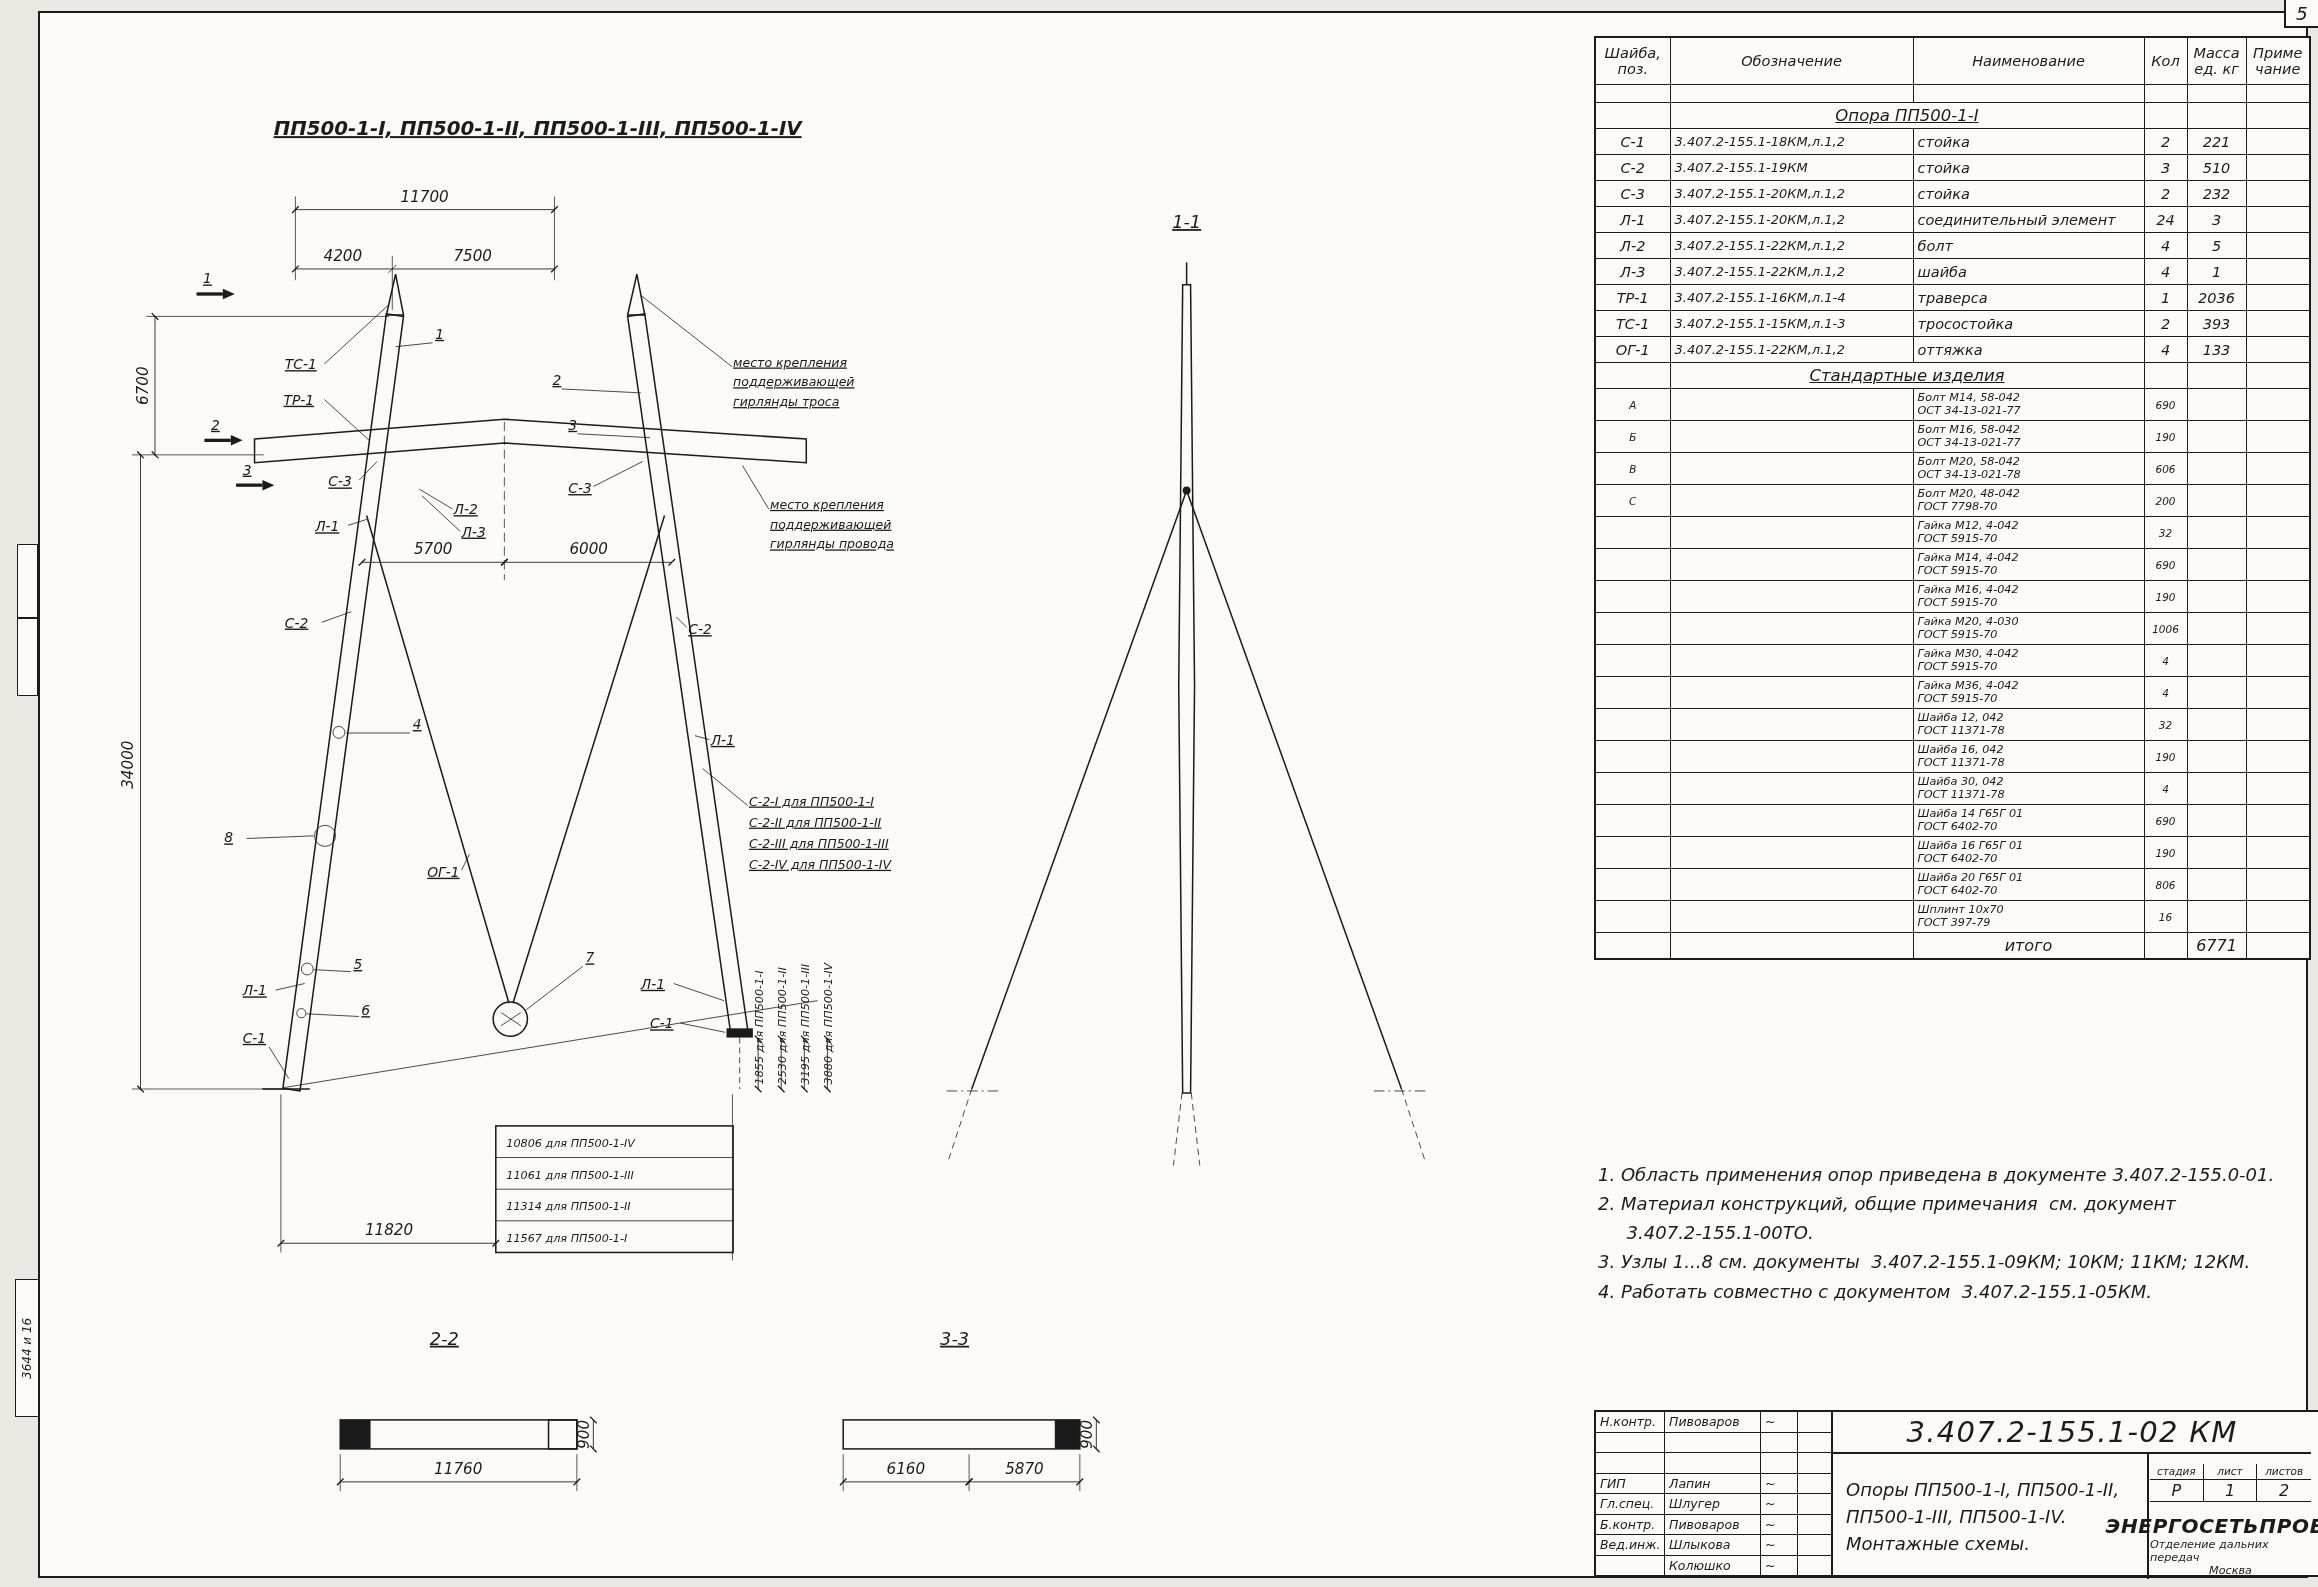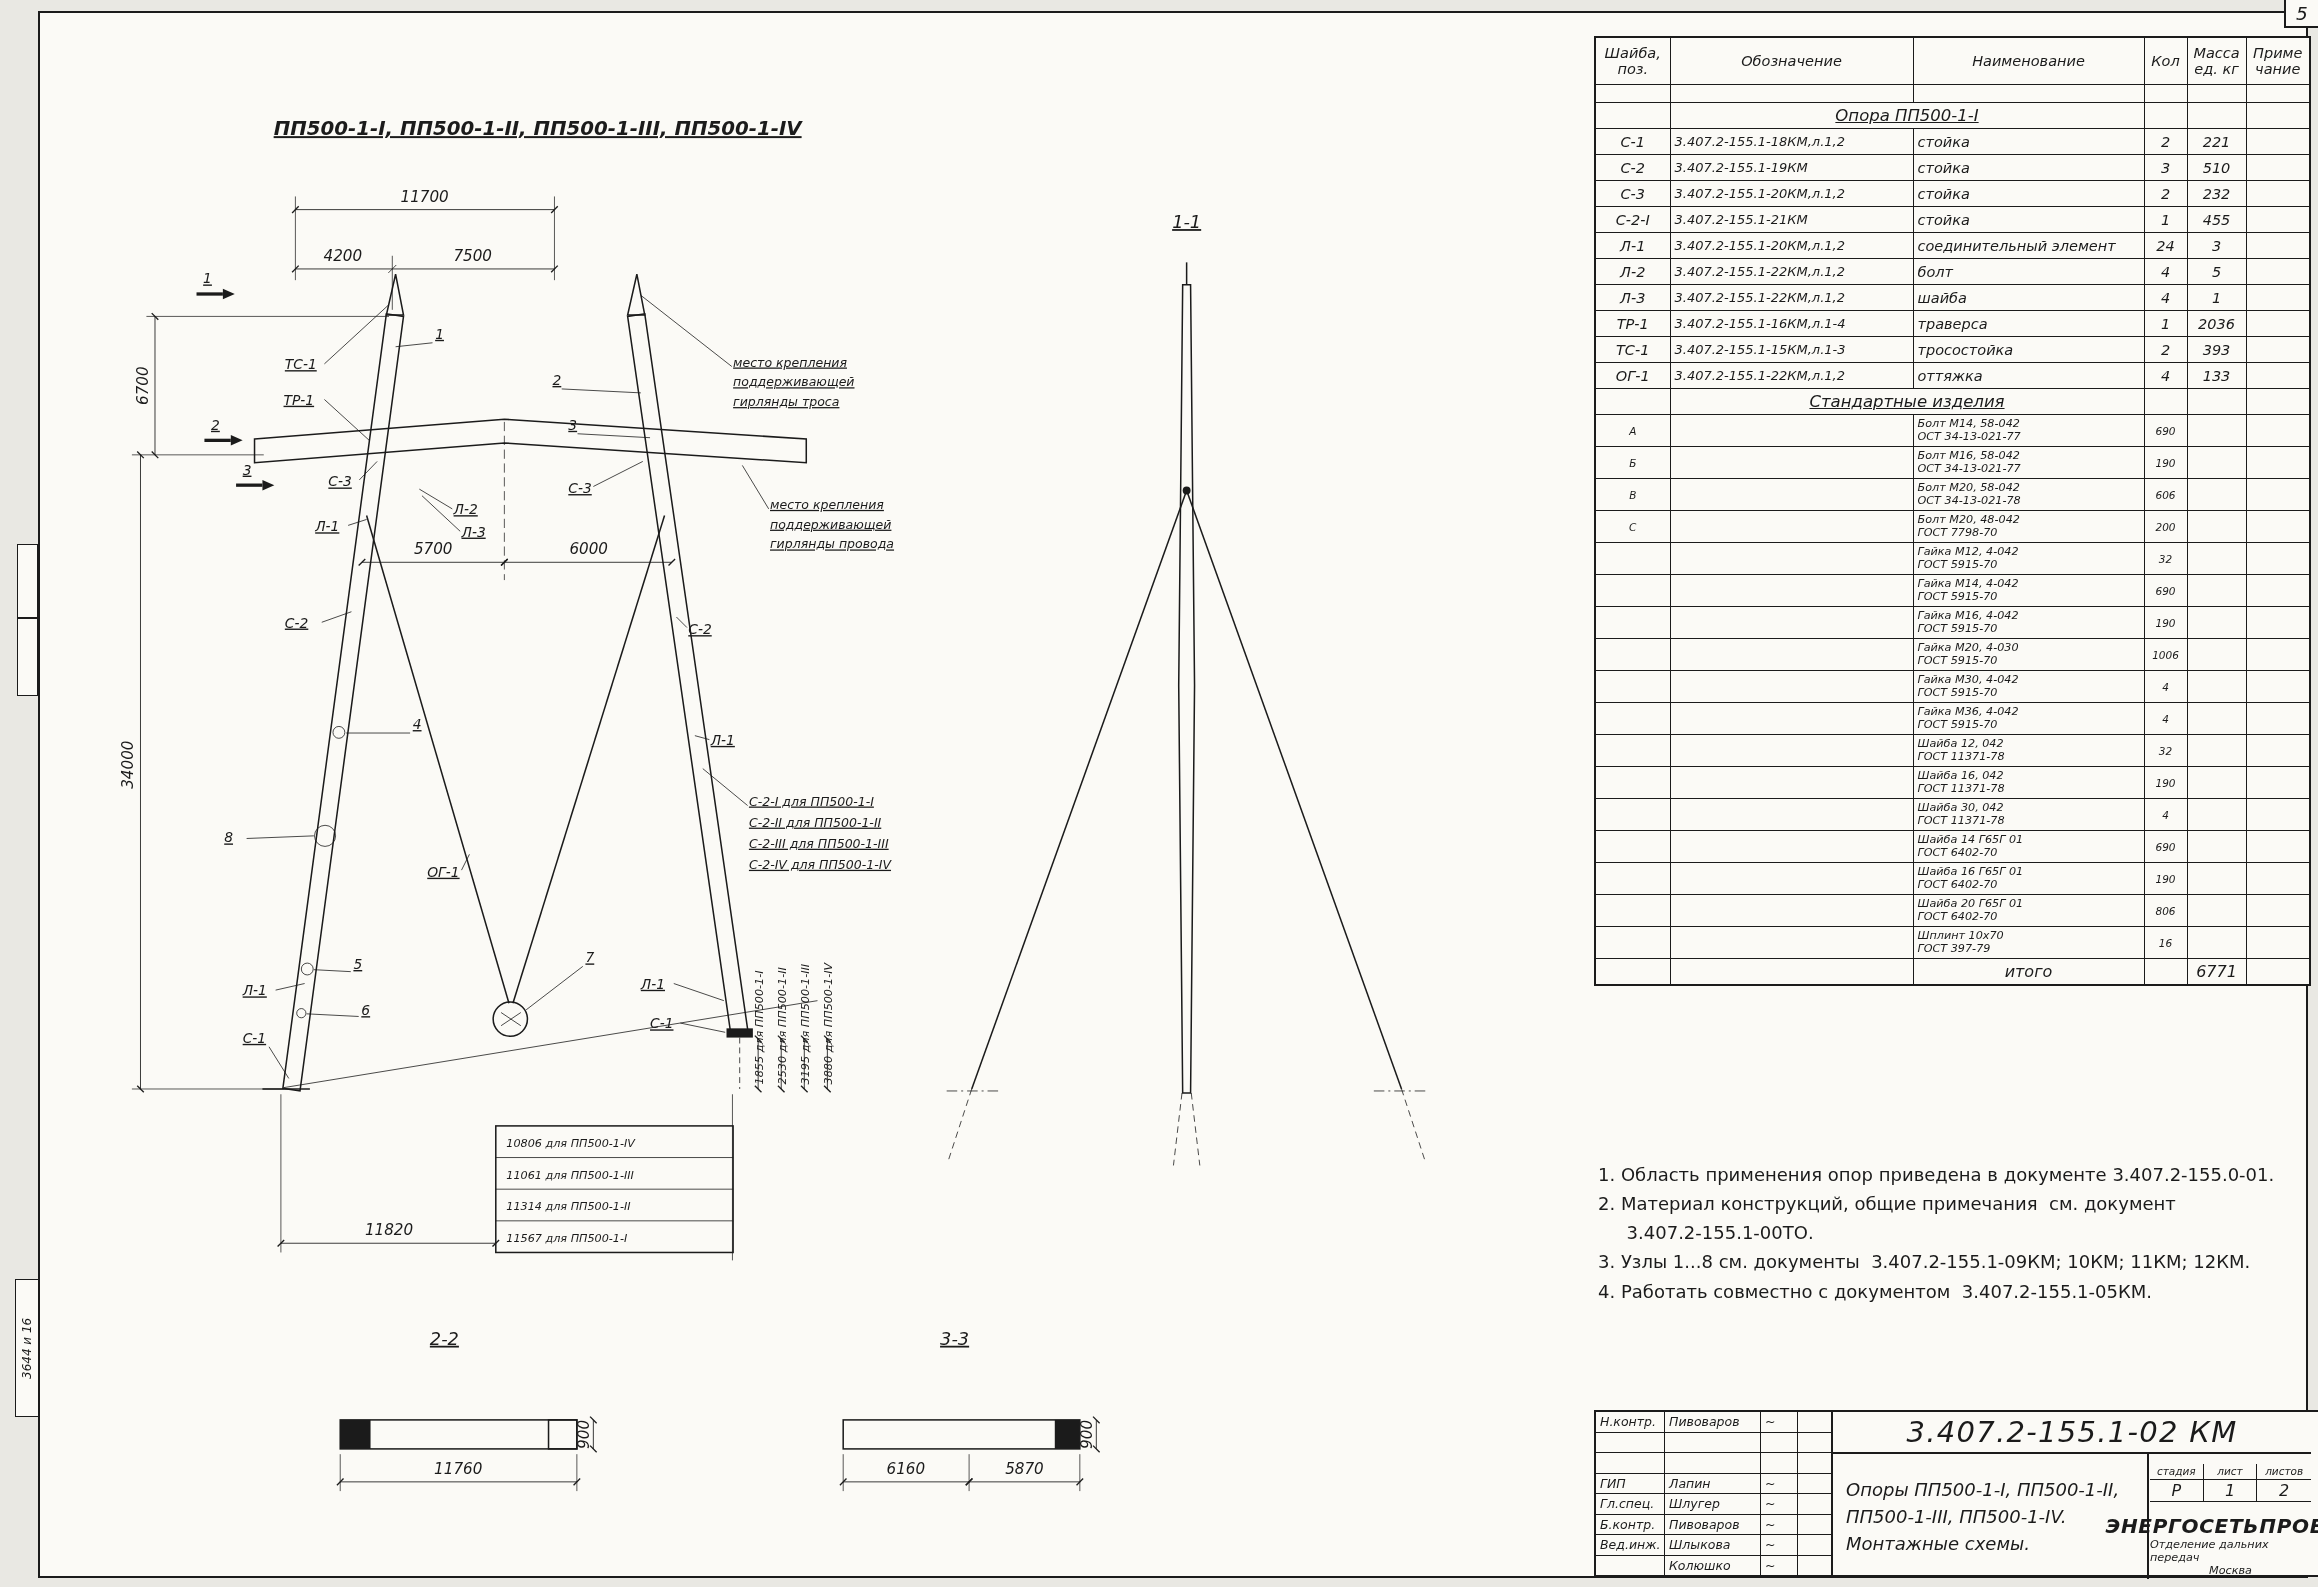--- a/index.html
+++ b/index.html
@@ -36,21 +36,21 @@
   .spec tbody.parts tr{height:26px;font-size:14.5px}
   .spec td.doc{font-size:13px}
   .spec td.nm{font-size:14.5px}
   .spec td.tc{text-align:center}
   .spec tbody.std tr{height:32px}
   .spec td.nm2{font-size:11.2px;line-height:1.15;padding:1.3px 4px}
   .spec tr.total{height:26px;font-size:16px}
   .spec .ttl{font-size:16px}
 
   
-  .notes{position:absolute;left:1598px;top:1160px;width:712px;
+  .notes{position:absolute;left:1598px;top:1160px;width:712px;font-style:italic;
          font-size:18px;line-height:1.62}
   .note-line{white-space:pre-wrap}
 
   
   .tblock{position:absolute;left:1594px;top:1410px;width:804px;height:167px;
           border:2px solid #1b1b1b;background:#fbfaf6;font-style:italic;box-sizing:border-box}
   .tb-left{position:absolute;left:0;top:0;width:237px;height:100%;border-right:2px solid #1b1b1b;
            box-sizing:border-box;display:flex;flex-direction:column}
   .sig-row{flex:1;display:grid;grid-template-columns:69px 96px 37px 1fr;
            border-bottom:1.3px solid #1b1b1b;font-size:12.5px;min-height:0}
@@ -360,28 +360,20 @@
 
       <tr>
         <td class="tc">С-3</td>
         <td class="doc">3.407.2-155.1-20КМ,л.1,2</td>
         <td class="nm">стойка</td>
         <td class="tc">2</td>
         <td class="tc">232</td>
         <td></td>
       </tr>
 
-      <tr>
-        <td class="tc">С-2-I</td>
-        <td class="doc">3.407.2-155.1-21КМ</td>
-        <td class="nm">стойка</td>
-        <td class="tc">1</td>
-        <td class="tc">455</td>
-        <td></td>
-      </tr>
 
       <tr>
         <td class="tc">Л-1</td>
         <td class="doc">3.407.2-155.1-20КМ,л.1,2</td>
         <td class="nm">соединительный элемент</td>
         <td class="tc">24</td>
         <td class="tc">3</td>
         <td></td>
       </tr>
 

